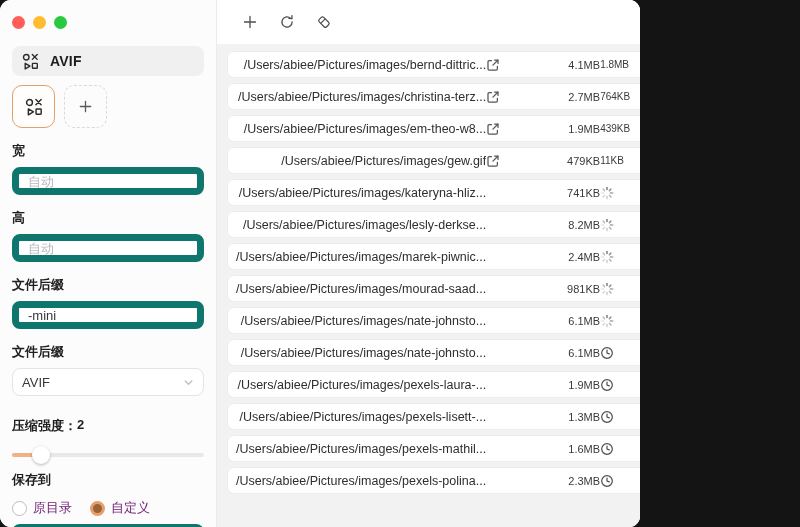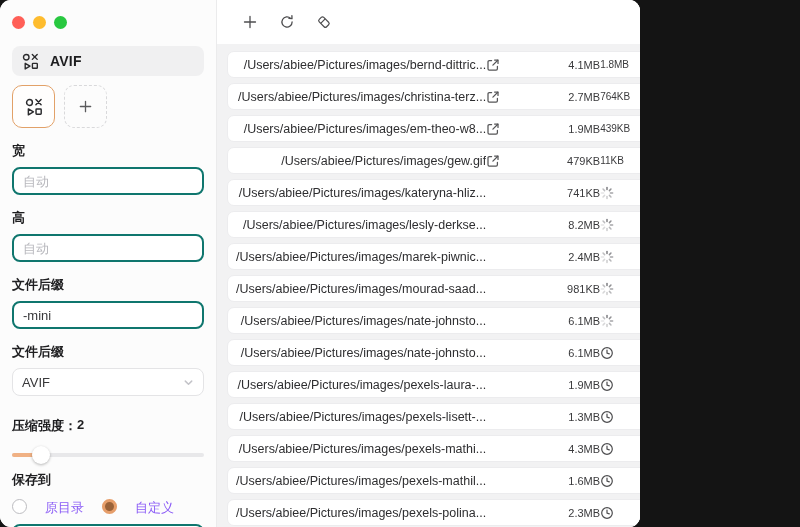--- a/index.html
+++ b/index.html
@@ -16,33 +16,33 @@
 
   .preset-chip { margin-top:17px; height:30px; background:#f0f0f1; border-radius:8px; display:flex; align-items:center; gap:11px; padding:0 10px; }
   .preset-chip .label { font-size:14px; font-weight:700; color:#1d1d1f; letter-spacing:.2px; }
 
   .tab-row { display:flex; gap:9px; margin-top:9px; }
   .tab-btn { width:43px; height:43px; border-radius:10px; background:#fffefd; display:flex; align-items:center; justify-content:center; cursor:pointer; }
   .tab-btn.selected { border:1.5px solid #e2a168; }
   .tab-btn.add { border:1.5px dashed #d9d9db; background:transparent; color:#5a5a5c; }
 
   .field-label { margin-top:14px; font-size:13px; font-weight:700; color:#1f1f21; }
-  .text-input { margin-top:7px; width:100%; height:28px; border:2px solid #0f766e; border-radius:8px; background:#fff; padding:0 9px; font-size:13px; color:#38383a; font-family:"Liberation Sans", sans-serif; outline:none; }
+  .text-input { margin-top:7px; width:100%; height:28px; border:7px solid #0f766e; border-radius:8px; background:#fff; padding:0 9px; font-size:13px; color:#38383a; font-family:"Liberation Sans", sans-serif; outline:none; }
   .text-input::placeholder { color:#b8b8bd; }
 
   .select-box { margin-top:7px; width:100%; height:28px; border:1px solid #e4e4e6; border-radius:8px; background:#fff; padding:0 9px; display:flex; align-items:center; justify-content:space-between; cursor:pointer; }
   .select-box .value { font-size:13px; color:#38383a; }
 
   .strength-row { margin-top:21px; display:flex; font-size:13px; font-weight:700; color:#1f1f21; }
   .slider { position:relative; margin-top:18px; height:4px; background:#e8e8ea; border-radius:2px; }
   .slider .fill { position:absolute; left:0; top:0; height:4px; width:15%; background:#f0b184; border-radius:2px; }
   .slider .handle { position:absolute; left:calc(15% - 9px); top:-7px; width:18px; height:18px; background:#fff; border-radius:50%; box-shadow:0 1px 3px rgba(0,0,0,.28); cursor:pointer; }
 
   .radio-row { margin-top:10px; display:flex; gap:18px; align-items:center; }
-  .radio { display:flex; gap:18px; font-size:13px; color:#8b5cf6; cursor:pointer; }
+  .radio { display:flex; align-items:center; gap:6px; font-size:13px; color:#701a75; cursor:pointer; }
   .radio .dot { width:15px; height:15px; border-radius:50%; border:1.5px solid #bcbcc0; background:#fff; }
   .radio.checked .dot { border:3px solid #e69e6a; background:#9a6238; }
 
   
   .main { flex:1; display:flex; flex-direction:column; background:#fff; }
   .toolbar { height:44px; display:flex; align-items:center; gap:13px; padding-left:21px; background:#fff; }
   .tool-btn { width:24px; height:24px; display:flex; align-items:center; justify-content:center; border-radius:5px; cursor:pointer; }
 
   .file-list { flex:1; background:#f2f2f3; padding:7px 10px 0 10px; overflow:hidden;text-align:right; }
   .row { display:flex; align-items:center; height:27px; padding:0 10px 0 8px; background:#fff; border:1px solid #ececee; border-radius:7px; margin-bottom:5px; }
@@ -511,89 +511,65 @@
     <span class="cell-saving" style="visibility: hidden;">
       <span>
         <svg width="11" height="12" viewBox="0 0 12 13" fill="#27a52f">
           <path d="M6 12.2 L1.6 7.4 H4.3 V0.8 H7.7 V7.4 H10.4 Z"></path>
         </svg>
       </span>
       <span></span>
     </span>
   </div>
 
-  <div class="row">
-    <span class="cell-path">/Users/abiee/Pictures/images/pexels-mathi...</span>
-    <span class="cell-open">
-      
-    </span>
-    <span class="cell-size">4.3MB</span>
+
+  <div class="row">
+    <span class="cell-path">/Users/abiee/Pictures/images/pexels-mathil...</span>
+    <span class="cell-open">
+      
+    </span>
+    <span class="cell-size">1.6MB</span>
     <span class="cell-result">
 
       <span>
         <svg width="14" height="14" viewBox="0 0 14 14" fill="none" stroke="#4d4d4f" stroke-width="1.2" stroke-linecap="round">
           <circle cx="7" cy="7" r="5.3"></circle>
           <path d="M7 4 V7 L9.3 7.9"></path>
         </svg>
       </span>
     </span>
     <span class="cell-saving" style="visibility: hidden;">
       <span>
         <svg width="11" height="12" viewBox="0 0 12 13" fill="#27a52f">
           <path d="M6 12.2 L1.6 7.4 H4.3 V0.8 H7.7 V7.4 H10.4 Z"></path>
         </svg>
       </span>
       <span></span>
     </span>
   </div>
 
   <div class="row">
-    <span class="cell-path">/Users/abiee/Pictures/images/pexels-mathil...</span>
-    <span class="cell-open">
-      
-    </span>
-    <span class="cell-size">1.6MB</span>
+    <span class="cell-path">/Users/abiee/Pictures/images/pexels-polina...</span>
+    <span class="cell-open">
+      
+    </span>
+    <span class="cell-size">2.3MB</span>
     <span class="cell-result">
 
       <span>
         <svg width="14" height="14" viewBox="0 0 14 14" fill="none" stroke="#4d4d4f" stroke-width="1.2" stroke-linecap="round">
           <circle cx="7" cy="7" r="5.3"></circle>
           <path d="M7 4 V7 L9.3 7.9"></path>
         </svg>
       </span>
     </span>
     <span class="cell-saving" style="visibility: hidden;">
       <span>
         <svg width="11" height="12" viewBox="0 0 12 13" fill="#27a52f">
           <path d="M6 12.2 L1.6 7.4 H4.3 V0.8 H7.7 V7.4 H10.4 Z"></path>
         </svg>
       </span>
       <span></span>
     </span>
   </div>
-
-  <div class="row">
-    <span class="cell-path">/Users/abiee/Pictures/images/pexels-polina...</span>
-    <span class="cell-open">
-      
-    </span>
-    <span class="cell-size">2.3MB</span>
-    <span class="cell-result">
-
-      <span>
-        <svg width="14" height="14" viewBox="0 0 14 14" fill="none" stroke="#4d4d4f" stroke-width="1.2" stroke-linecap="round">
-          <circle cx="7" cy="7" r="5.3"></circle>
-          <path d="M7 4 V7 L9.3 7.9"></path>
-        </svg>
-      </span>
-    </span>
-    <span class="cell-saving" style="visibility: hidden;">
-      <span>
-        <svg width="11" height="12" viewBox="0 0 12 13" fill="#27a52f">
-          <path d="M6 12.2 L1.6 7.4 H4.3 V0.8 H7.7 V7.4 H10.4 Z"></path>
-        </svg>
-      </span>
-      <span></span>
-    </span>
-  </div>
 </div>
   </div>
 </div>
 
 </body></html>

